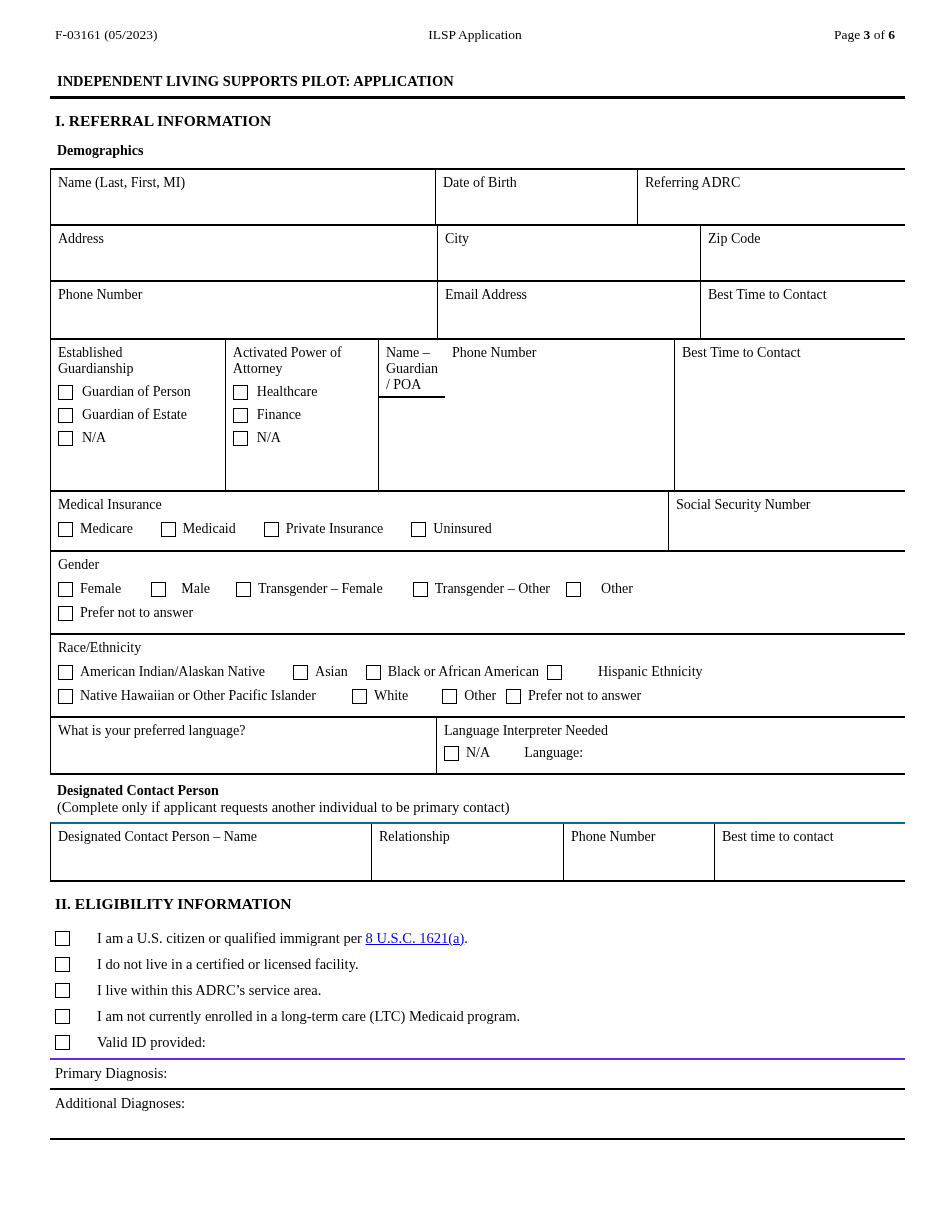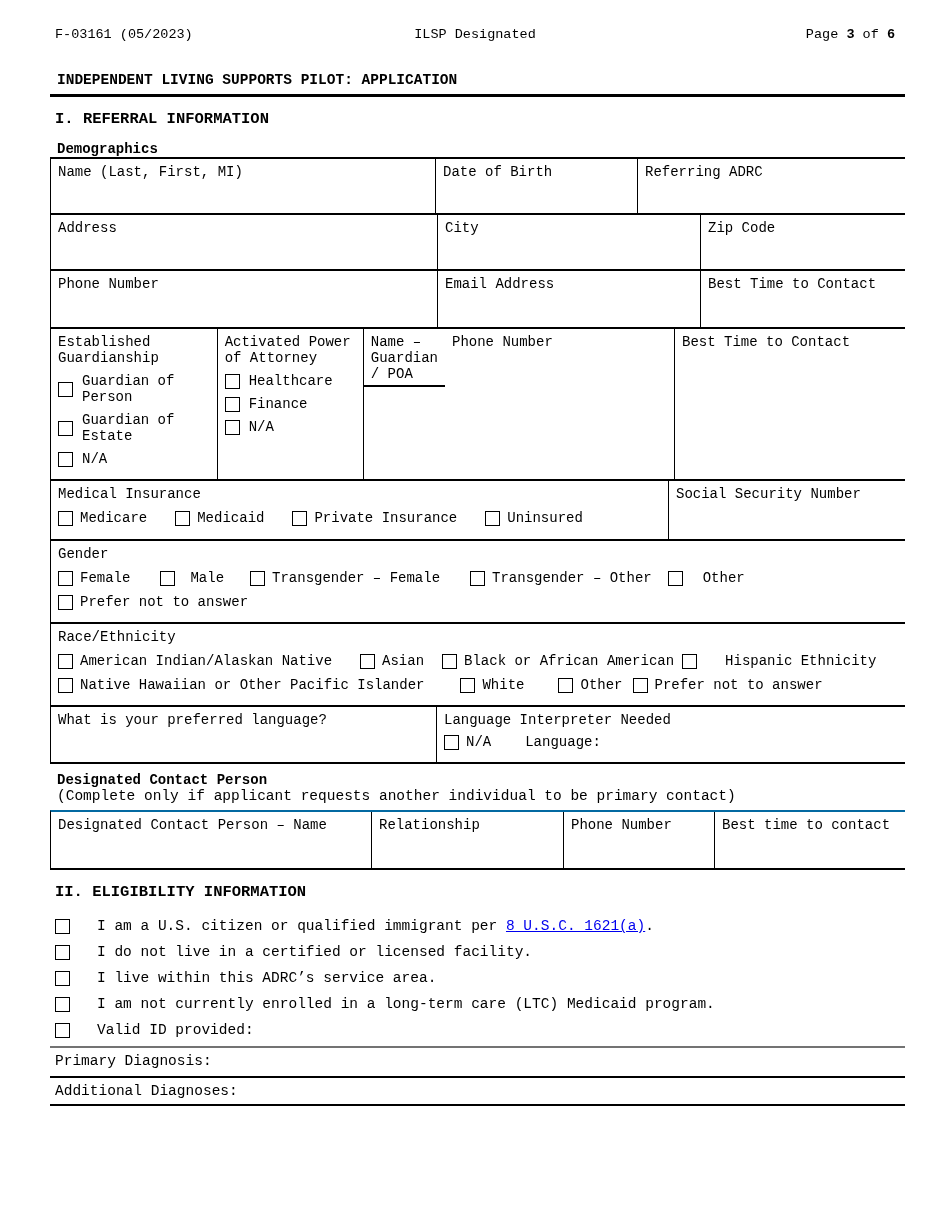--- a/index.html
+++ b/index.html
@@ -1,38 +1,38 @@
 <!DOCTYPE html>
 <html><head>
 <meta charset="utf-8">
 <style>
   * { margin:0; padding:0; box-sizing:border-box; }
   html,body { background:#ffffff; }
   .page {
     width:950px; height:1230px; background:#ffffff; position:relative;
-    color:#000; font-family:Liberation Mono, monospace;
+    color:#000; font-family:Liberation Serif, serif;
     overflow:hidden;
   }
   .content { position:absolute; left:50px; top:0; width:855px; }
 
   
   .hdr { display:flex; align-items:baseline; padding:27px 10px 0 5px; font-size:13.5px; }
   .hdr-left  { width:250px; text-align:left; }
   .hdr-center{ flex:1; text-align:center; }
   .hdr-right { width:250px; text-align:right; }
   .b { font-weight:bold; }
 
   
   .form-title { margin-top:30px; padding-left:7px; font-weight:bold; font-size:14.5px; }
   .title-rule { margin-top:6px; height:3px; background:#000; }
   .sec-heading { margin-top:13px; padding-left:5px; font-weight:bold; font-size:15.5px; }
   .sub-heading { margin-top:13px; padding-left:7px; font-weight:bold; font-size:14px; }
 
   
-  .dtable { border-top:2px solid #000; border-left:1px solid #000; font-size:14px; }
+  .dtable { margin-top:9px; border-top:2px solid #000; border-left:1px solid #000; font-size:14px; }
   .trow { display:flex; border-bottom:2px solid #000; }
   .cell { border-right:1px solid #000; padding:5px 7px; }
   .cell:last-child { border-right:none; }
   .grow { flex:1; }
 
   
   .subcol { flex:1; display:flex; flex-direction:row; padding:0; }
   .subrow { padding:5px 7px; border-bottom:2px solid #000; }
   .subrow-split { display:flex; flex:1; }
   .subcell { border-right:1px solid #000; padding:5px 7px; width:230px; }
@@ -49,34 +49,34 @@
 
   .ctable { margin-top:6px; border-top:2px solid #0369a1; border-left:1px solid #000; font-size:14px; }
   .ctable .trow { height:58px; }
 
   
   .elig-list { margin-top:15px; }
   .elig { display:flex; align-items:center; height:20px; margin-bottom:6px; font-size:14.5px; }
   .elig .cb { margin-left:5px; margin-right:27px; }
   .link { color:#0000EE; text-decoration:underline; cursor:pointer; }
 
-  .diag { margin-top:2px; border-top:2px solid #737373; font-size:14.5px; }
+  .diag { margin-top:2px; border-top:2px solid #6d28d9; font-size:14.5px; }
   .diag-row { border-bottom:2px solid #000; padding:5px 5px 0 5px; }
   .diag-row.r1 { height:30px; }
-  .diag-row.r2 { height:28px; }
+  .diag-row.r2 { height:50px; }
 </style>
 </head>
 <body>
 
 <div class="page">
   <div class="content">
 
     <div class="hdr">
       <span class="hdr-left">F-03161 (05/2023)</span>
-      <span class="hdr-center">ILSP Designated</span>
+      <span class="hdr-center">ILSP Application</span>
       <span class="hdr-right"><span>Page </span><span class="b">3</span><span> of </span><span class="b">6</span></span>
     </div>
 
     <div class="form-title">INDEPENDENT LIVING SUPPORTS PILOT: APPLICATION</div>
     <div class="title-rule"></div>
 
     <div class="sec-heading">I. REFERRAL INFORMATION</div>
     <div class="sub-heading">Demographics</div>
 
     <div class="dtable">
@@ -207,21 +207,21 @@
               <span>American Indian/Alaskan Native</span>
             </span>
             <span class="opt" style="margin-right:18px">
               <span class="cb"></span>
               <span>Asian</span>
             </span>
             <span class="opt" style="margin-right:8px">
               <span class="cb"></span>
               <span>Black or African American</span>
             </span>
-            <span class="opt" style="gap:28px">
+            <span class="opt" style="gap:36px">
               <span class="cb"></span>
               <span>Hispanic Ethnicity</span>
             </span>
           </div>
           <div class="opt-row">
             <span class="opt" style="margin-right:36px">
               <span class="cb"></span>
               <span>Native Hawaiian or Other Pacific Islander</span>
             </span>
             <span class="opt" style="margin-right:34px">

